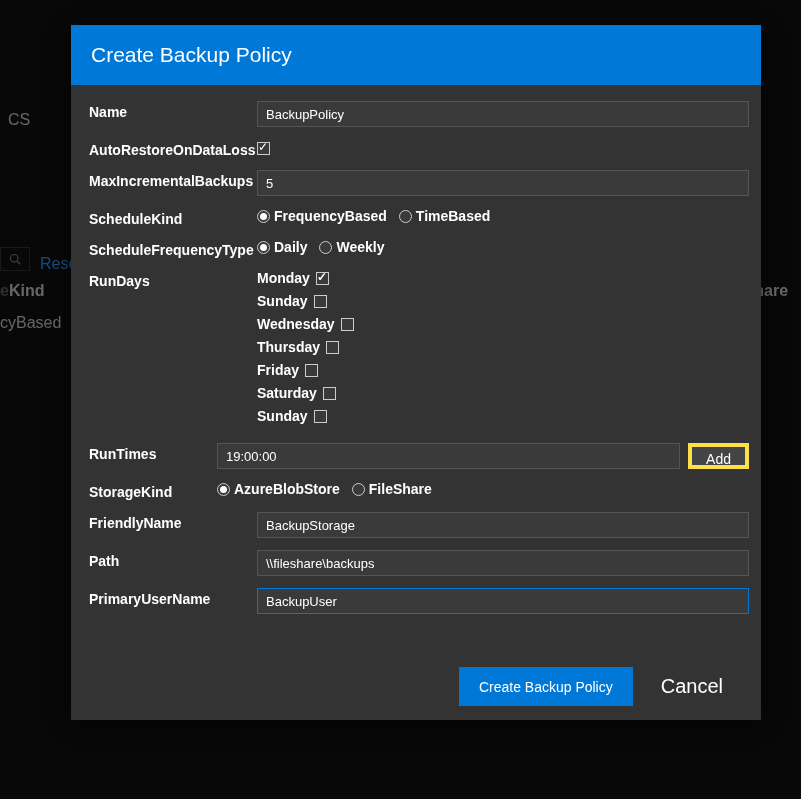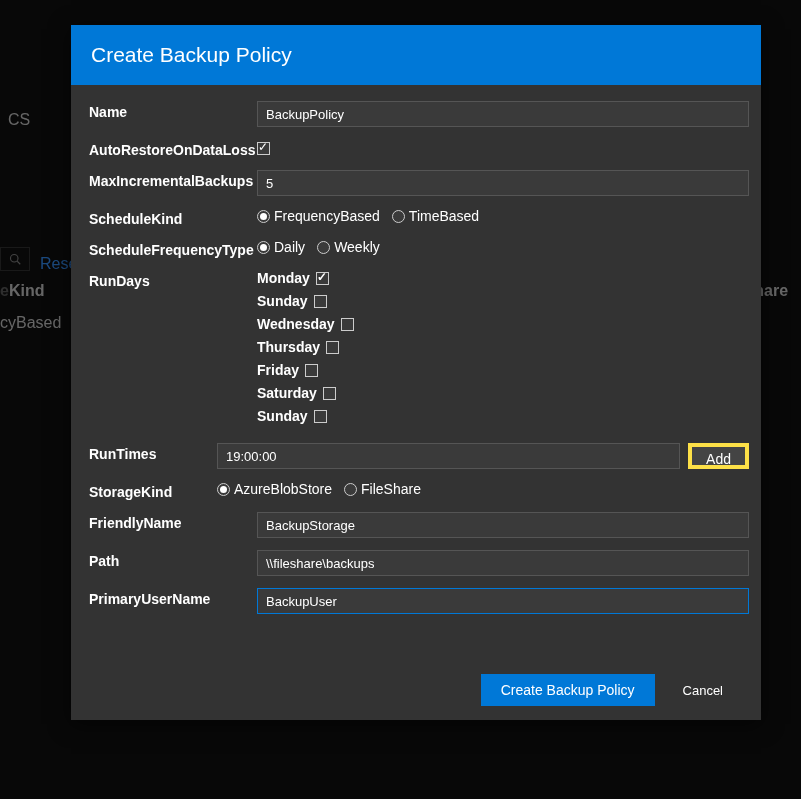--- a/index.html
+++ b/index.html
@@ -11,34 +11,34 @@
   .modal-header { background: #0078d7; color: #fff; padding: 18px 20px; font-size: 21px; font-weight: 400; }
   .modal-body { flex: 1; overflow-y: scroll; padding: 16px 12px 10px 18px; }
   .modal-body::-webkit-scrollbar { width: 14px; }
   .modal-body::-webkit-scrollbar-track { background: #333; }
   .modal-body::-webkit-scrollbar-thumb { background: #5a5a5a; }
   .form-row { display: flex; align-items: flex-start; margin-bottom: 12px; font-size: 14px; }
   .form-label { width: 168px; flex-shrink: 0; font-weight: 600; color: #fff; padding-top: 3px; }
   .form-control { flex: 1; }
   input[type=text] { width: 100%; background: #3a3a3a; border: 1px solid #555; color: #fff; padding: 4px 8px; font-size: 13px; font-family: inherit; outline: none; height: 26px; }
   .focused { border: 1px solid #0078d7 !important; }
-  .radio-group { display: flex; align-items: center; gap: 4px; flex-wrap: wrap; font-weight: 400; }
+  .radio-group { display: flex; align-items: center; gap: 4px; flex-wrap: wrap; font-weight: 700; }
   .radio-item { display: flex; align-items: center; margin-right: 8px; }
   .radio-dot { width: 13px; height: 13px; border-radius: 50%; border: 1px solid #ccc; background: #3a3a3a; margin-right: 4px; position: relative; display: inline-block; }
   .radio-dot.sel::after { content:""; position:absolute; left:2px; top:2px; width:7px; height:7px; background:#fff; border-radius:50%; }
   .check-box { width: 13px; height: 13px; border: 1px solid #ccc; background: #3a3a3a; display:inline-block; position:relative; vertical-align: middle; }
   .check-box.checked::after { content:"✓"; position:absolute; left:0px; top:-3px; font-size:12px; color:#fff; }
   .days-list > div { font-weight: 600; margin-bottom: 7px; display:flex; align-items:center; }
   .days-list .day-label { margin-right: 6px; }
   .runtime-row { display:flex; gap:8px; align-items:center; }
   .runtime-input { flex:1; }
   .add-btn { background: #444; border:4px solid #fde047; color:#fff; padding: 4px 14px; height:26px; font-size:14px; cursor:pointer; }
   .modal-footer { padding: 14px 18px; display:flex; justify-content:flex-end; gap:8px; border-top: 0; background:#333; }
   .btn-primary { background:#0078d7; color:#fff; border:none; padding:8px 20px; font-size:14px; cursor:pointer; }
-  .btn-secondary { background:transparent; color:#fff; border:none; padding:8px 20px; font-size:13px; cursor:pointer; }
+  .btn-secondary { background:transparent; color:#fff; border:none; padding:8px 20px; font-size:20px; cursor:pointer; }
 </style>
 </head>
 <body>
 
 <div class="bg">
   <div class="bg-row" style="left:8px; top:111px;">CS</div>
   <div class="bg-row" style="left:40px; top:255px; color:#3794ff;">Reset</div>
   <div class="bg-row" style="left:0px; top:282px; font-weight:700;"><span style="opacity:0.4;">e</span><span>Kind</span></div>
   <div class="bg-row" style="left:716px; top:282px; font-weight:600;">FileShare</div>
   <div class="bg-row" style="left:0px; top:314px;">cyBased</div>

